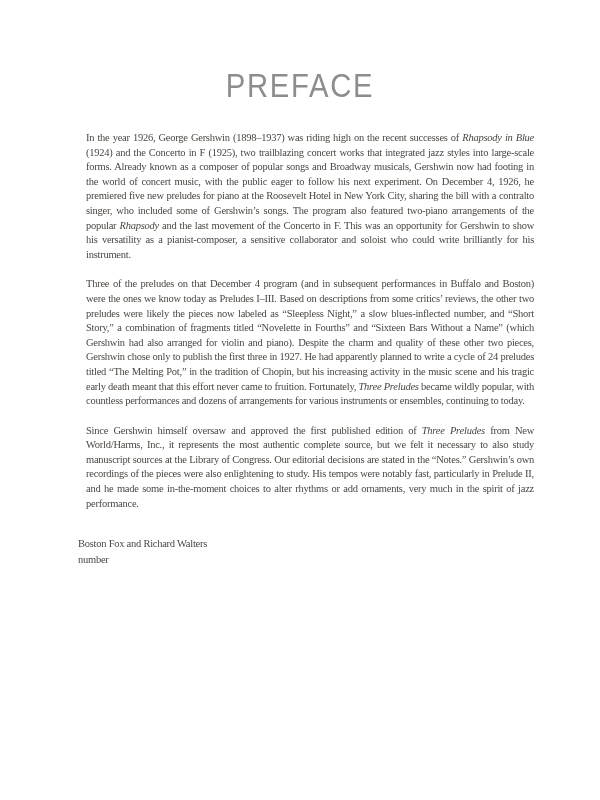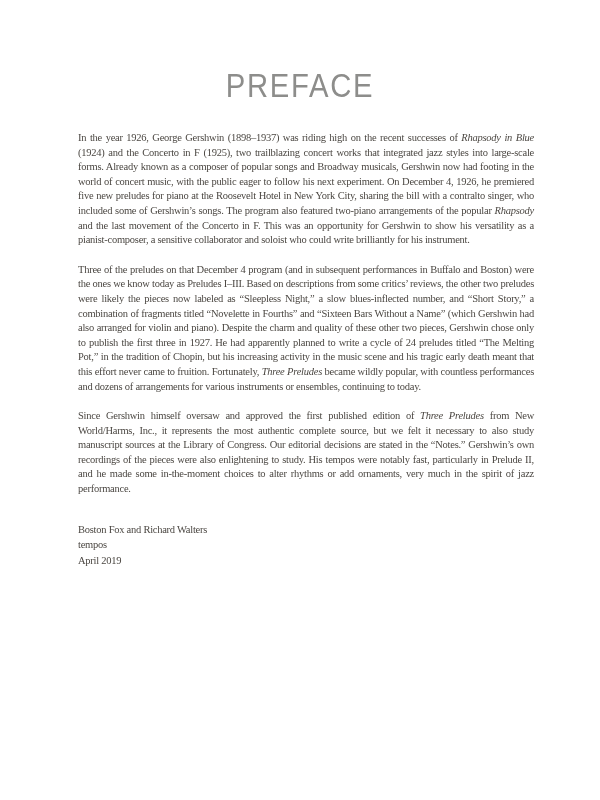--- a/index.html
+++ b/index.html
@@ -27,21 +27,21 @@
     transform-origin: 50% 50%;
   }
   .body-text {
     margin: 26px 66px 0 78px;
     color: #4b4742;
     font-size: 10.5px;
     letter-spacing: -0.25px;
     line-height: 14.6px;
   }
   .body-text p {
-    margin: 0 0 15px 0;
+    margin: 0 0 15px 8px;
     text-align: justify;
   }
   .body-text p i {
     font-style: italic;
   }
   .signature {
     margin-top: 25px;
     line-height: 15.6px;
   }
   .signature div {
@@ -55,18 +55,17 @@
 
   <h1 class="title">PREFACE</h1>
 
   <div class="body-text">
     <p><span>In the year 1926, George Gershwin (1898–1937) was riding high on the recent successes of </span><i>Rhapsody in Blue</i><span> (1924) and the Concerto in F (1925), two trailblazing concert works that integrated jazz styles into large-scale forms. Already known as a composer of popular songs and Broadway musicals, Gershwin now had footing in the world of concert music, with the public eager to follow his next experiment. On December 4, 1926, he premiered five new preludes for piano at the Roosevelt Hotel in New York City, sharing the bill with a contralto singer, who included some of Gershwin’s songs. The program also featured two-piano arrangements of the popular </span><i>Rhapsody</i><span> and the last movement of the Concerto in F. This was an opportunity for Gershwin to show his versatility as a pianist-composer, a sensitive collaborator and soloist who could write brilliantly for his instrument.</span></p>
     <p><span>Three of the preludes on that December 4 program (and in subsequent performances in Buffalo and Boston) were the ones we know today as Preludes I–III. Based on descriptions from some critics’ reviews, the other two preludes were likely the pieces now labeled as “Sleepless Night,” a slow blues-inflected number, and “Short Story,” a combination of fragments titled “Novelette in Fourths” and “Sixteen Bars Without a Name” (which Gershwin had also arranged for violin and piano). Despite the charm and quality of these other two pieces, Gershwin chose only to publish the first three in 1927. He had apparently planned to write a cycle of 24 preludes titled “The Melting Pot,” in the tradition of Chopin, but his increasing activity in the music scene and his tragic early death meant that this effort never came to fruition. Fortunately, </span><i>Three Preludes</i><span> became wildly popular, with countless performances and dozens of arrangements for various instruments or ensembles, continuing to today.</span></p>
     <p><span>Since Gershwin himself oversaw and approved the first published edition of </span><i>Three Preludes</i><span> from New World/Harms, Inc., it represents the most authentic complete source, but we felt it necessary to also study manuscript sources at the Library of Congress. Our editorial decisions are stated in the “Notes.” Gershwin’s own recordings of the pieces were also enlightening to study. His tempos were notably fast, particularly in Prelude II, and he made some in-the-moment choices to alter rhythms or add ornaments, very much in the spirit of jazz performance.</span></p>
 
     <div class="signature">
       <div>Boston Fox and Richard Walters</div>
-      <div>tempos</div>
-      <div>April 2019</div>
+      <div>number</div>
     </div>
   </div>
 
 </div>
 
 </body></html>

